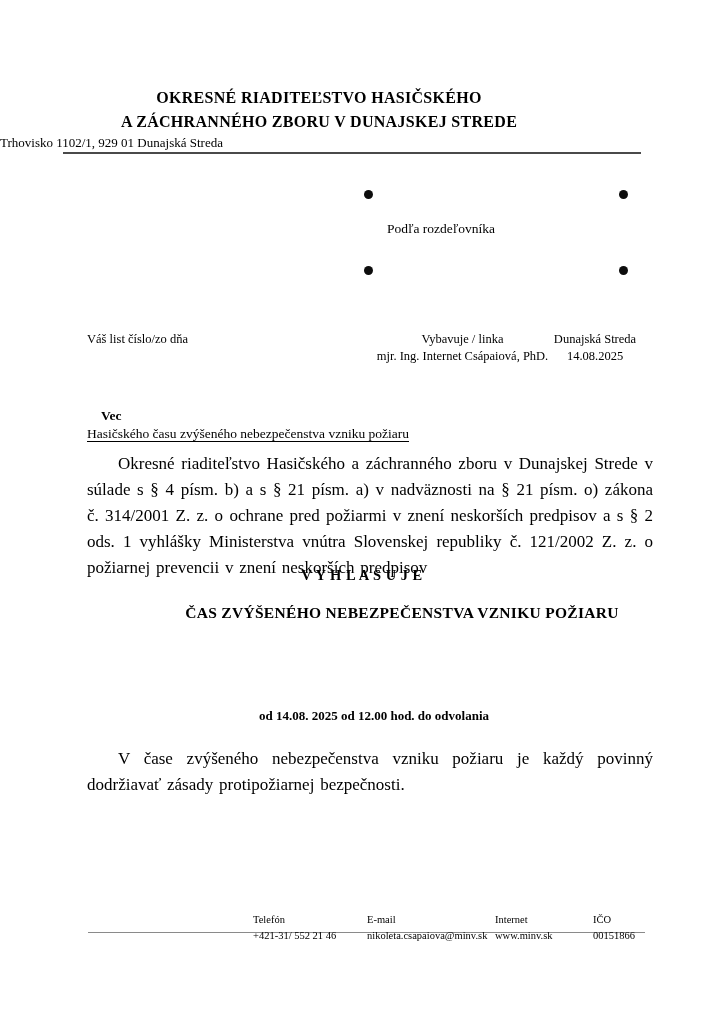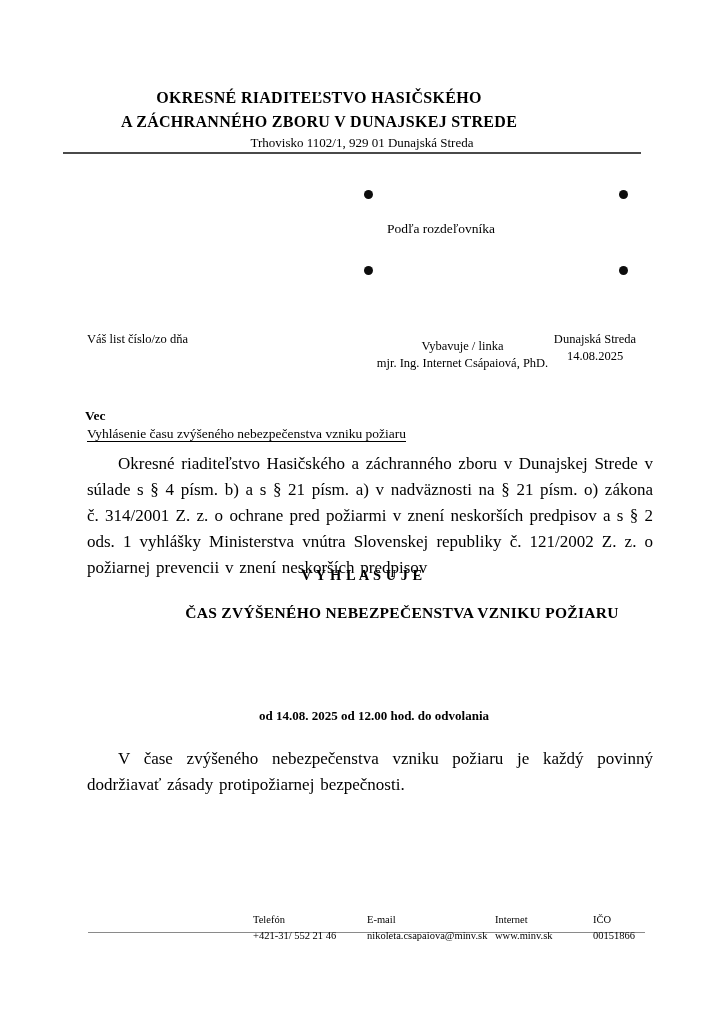--- a/index.html
+++ b/index.html
@@ -5,36 +5,36 @@
   html, body { margin:0; padding:0; background:#ffffff; }
   .page {
     position:relative; width:724px; height:1024px; background:#ffffff;
     font-family:"Liberation Serif", serif; color:#000; overflow:hidden;
   }
   .org-title {
     position:absolute; top:86px; left:0; width:588px; text-align:center;
     font-weight:bold; font-size:16px; line-height:23.5px; letter-spacing:0.3px;margin-left:25px;
   }
   .org-address {
-    position:absolute; top:135px; left:0; width:724px; text-align:center;
+    position:absolute; top:135px; left:0; width:724px; 
     font-size:13px;
   }
   .header-rule { position:absolute; top:152px; left:63px; width:578px; height:2px; background:#4a4a4a; }
   .dot { position:absolute; width:9px; height:9px; border-radius:50%; background:#0d0d0d; }
   .dot.tl { left:364px; top:190px; }
   .dot.tr { left:619px; top:190px; }
   .dot.bl { left:364px; top:266px; }
   .dot.br { left:619px; top:266px; }
   .recipient { position:absolute; top:221px; left:387px; font-size:13.5px; }
   .ref-col { position:absolute; top:331px; font-size:12.5px; line-height:17px; white-space:nowrap; }
   .ref-col.c1 { left:87px; text-align:right; }
   .ref-col.c2 { left:200px; width:185px; text-align:center; }
-  .ref-col.c3 { left:370px; width:185px; text-align:center;margin-top:7px; }
+  .ref-col.c3 { left:370px; width:185px; text-align:center; }
   .ref-col.c4 { left:520px; width:150px; text-align:center; }
-  .vec-label { position:absolute; top:408px; left:85px; font-size:13.5px; font-weight:bold; }
+  .vec-label { position:absolute; top:408px; left:101px; font-size:13.5px; font-weight:bold; }
   .subject-line {
     position:absolute; top:426px; left:87px; font-size:13.5px;
     text-decoration:underline; text-underline-offset:3px;
   }
   .para {
     position:absolute; left:87px; width:566px; font-size:17px;
     line-height:26px; text-align:justify; text-indent:31px; word-spacing:1.5px;
   }
   .para.p1 { top:451px; }
   .para.p2 { top:746px; }
@@ -79,21 +79,21 @@
   <div class="ref-col c3">
     <div>Vybavuje / linka</div>
     <div>mjr. Ing. Internet Csápaiová, PhD.</div>
   </div>
   <div class="ref-col c4">
     <div>Dunajská Streda</div>
     <div>14.08.2025</div>
   </div>
 
   <div class="vec-label">Vec</div>
-  <div class="subject-line">Vyhlásenie času zvýšeného nebezpečenstva vzniku požiaru</div>
+  <div class="subject-line">Hasičského času zvýšeného nebezpečenstva vzniku požiaru</div>
 
   <div class="para p1">Okresné riaditeľstvo Hasičského a záchranného zboru v Dunajskej Strede v súlade s § 4 písm. b) a s § 21 písm. a) v nadväznosti na § 21 písm. o) zákona č. 314/2001 Z. z. o ochrane pred požiarmi v znení neskorších predpisov a s § 2 ods. 1 vyhlášky Ministerstva vnútra Slovenskej republiky č. 121/2002 Z. z. o požiarnej prevencii v znení neskorších predpisov</div>
 
   <div class="center-heading h-declare">V Y H L A S U J E</div>
   <div class="center-heading h-subject">ČAS ZVÝŠENÉHO NEBEZPEČENSTVA VZNIKU POŽIARU</div>
   <div class="center-heading h-period">od 14.08. 2025 od 12.00 hod. do odvolania</div>
 
   <div class="para p2">V čase zvýšeného nebezpečenstva vzniku požiaru je každý povinný dodržiavať zásady protipožiarnej bezpečnosti.</div>
 
   <div class="footer-rule"></div>

